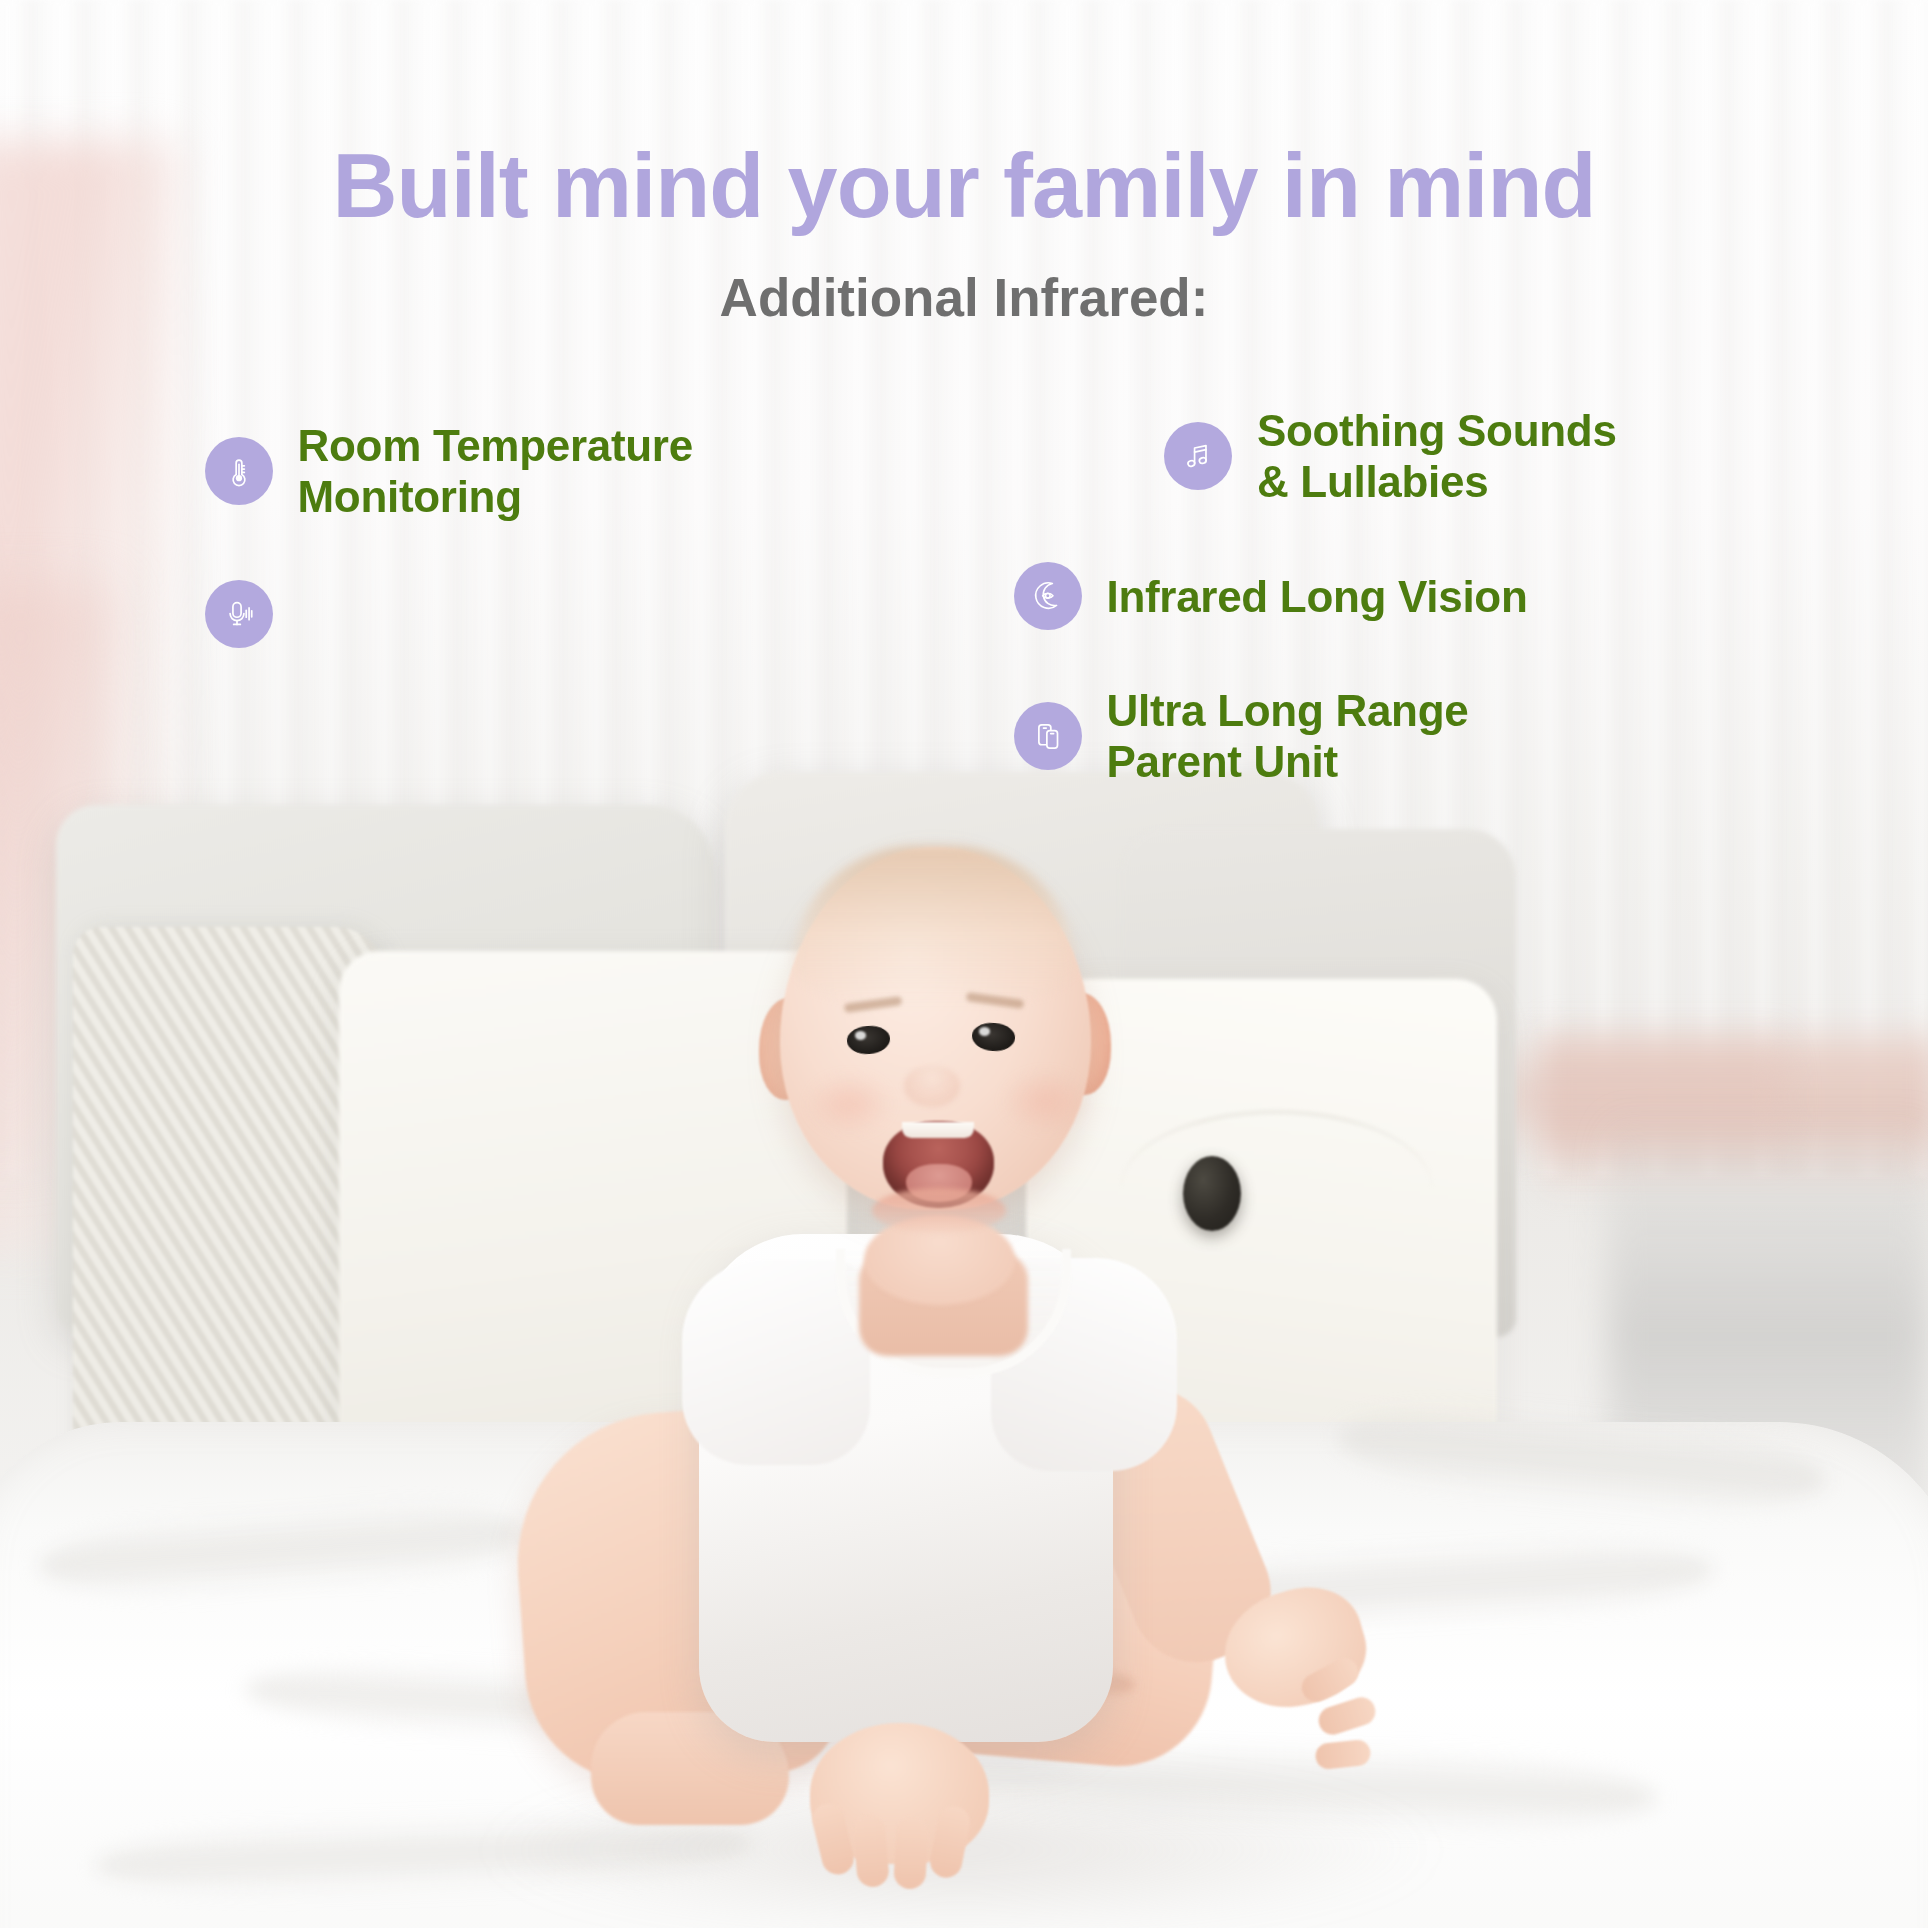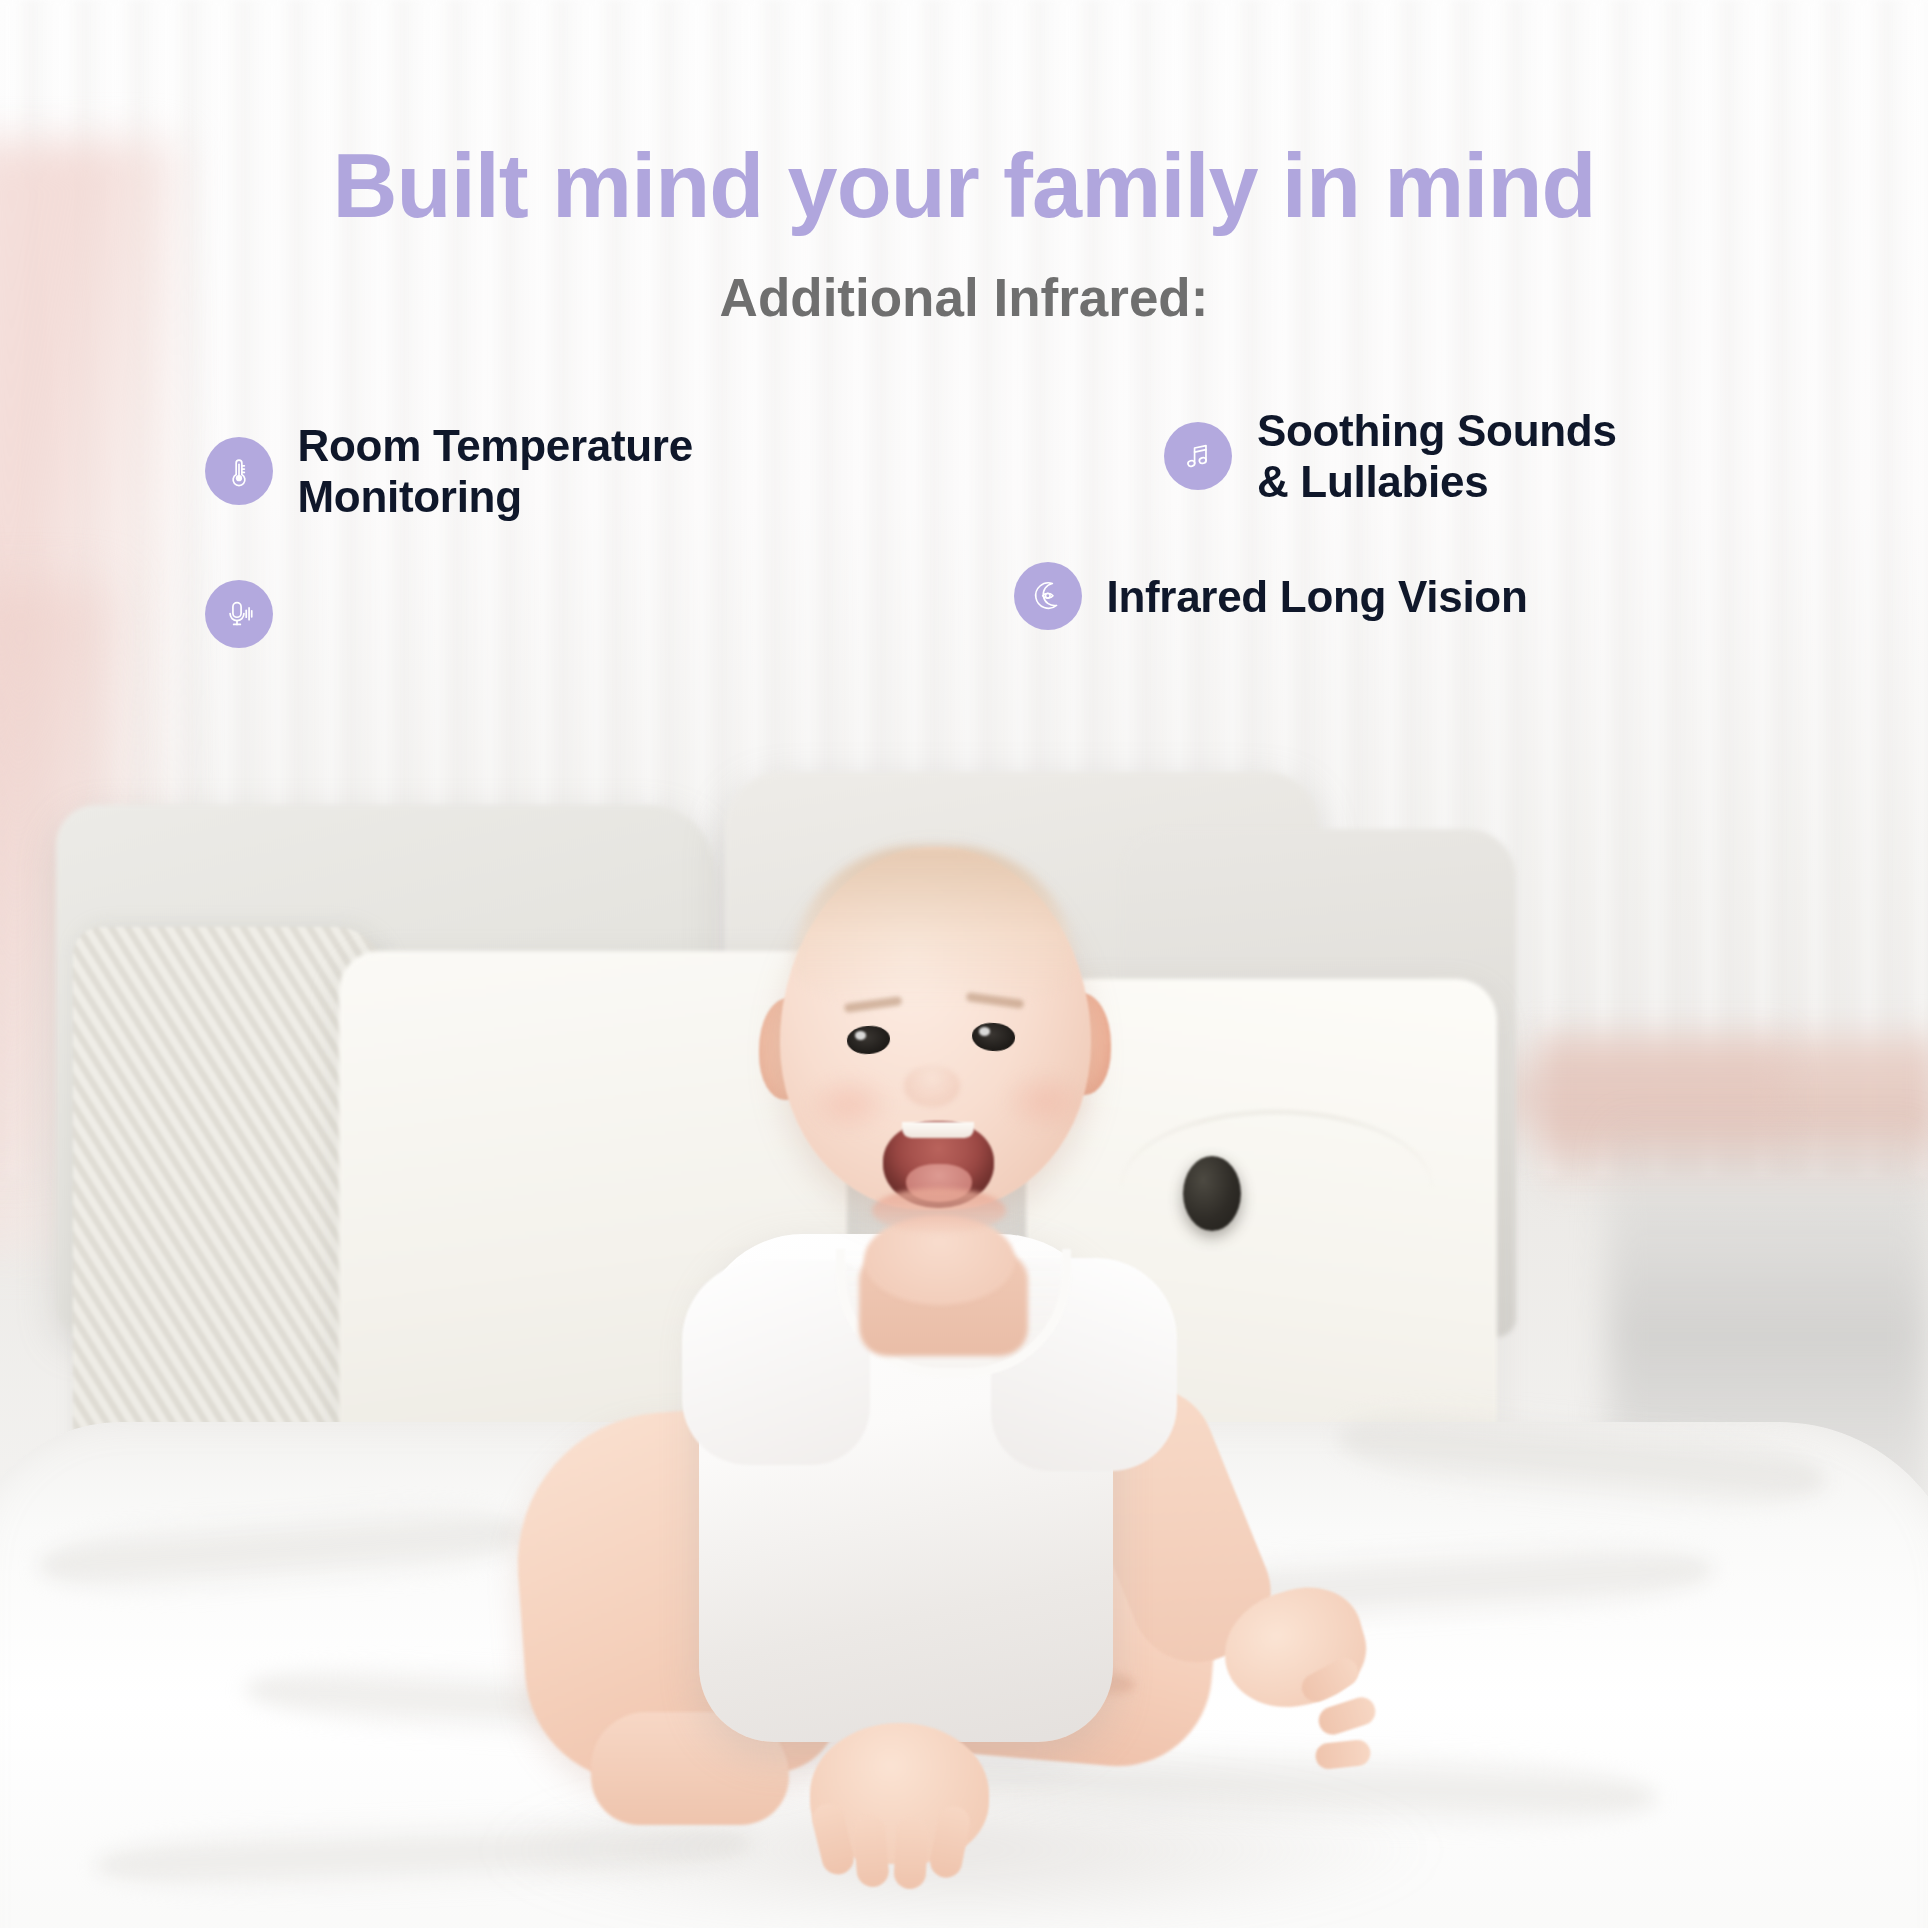--- a/index.html
+++ b/index.html
@@ -479,21 +479,21 @@
     display: flex;
     align-items: center;
     justify-content: center;
   }
   .badge svg { display: block; }
 
   .feat-text {
     font-size: 44px;
     line-height: 1.16;
     font-weight: 600;
-    color: #0f172a;
+    color: #4d7c0f;
     letter-spacing: -0.3px;
     white-space: pre-line;
   }
 </style>
 </head>
 <body>
 
 <div class="canvas">
 
   <div class="photo">
@@ -628,18 +628,30 @@
           <span class="badge">
             <svg width="40" height="40" viewBox="0 0 42 42" fill="none" stroke="#ffffff" stroke-width="1.7" stroke-linecap="round" stroke-linejoin="round">
               <path d="M25.6 7.8A13.4 13.4 0 1 0 30 30.9 10.6 10.6 0 0 1 25.6 7.8z"></path>
               <path d="M15.4 20.8c2.6-3.5 8.2-3.5 10.8 0-2.6 3.5-8.2 3.5-10.8 0z"></path>
               <circle cx="20.8" cy="20.8" r="2.4"></circle>
             </svg>
           </span>
           <span class="feat-text">Infrared Long Vision</span>
         </div>
 
+        <div class="feature">
+          <span class="badge">
+            <svg width="38" height="38" viewBox="0 0 40 40" fill="none" stroke="#ffffff" stroke-width="1.8" stroke-linecap="round" stroke-linejoin="round">
+              <rect x="10.4" y="8.2" width="12.6" height="21" rx="3"></rect>
+              <line x1="15.3" y1="11.6" x2="18.1" y2="11.6"></line>
+              <rect x="18.8" y="14.4" width="11.2" height="18.4" rx="3" fill="#b3a9de"></rect>
+              <line x1="22.9" y1="17.4" x2="25.9" y2="17.4"></line>
+            </svg>
+          </span>
+          <span class="feat-text">Ultra Long Range
+Parent Unit</span>
+        </div>
 
       </div>
     </div>
   </div>
 </div>
 
 
 </body></html>

